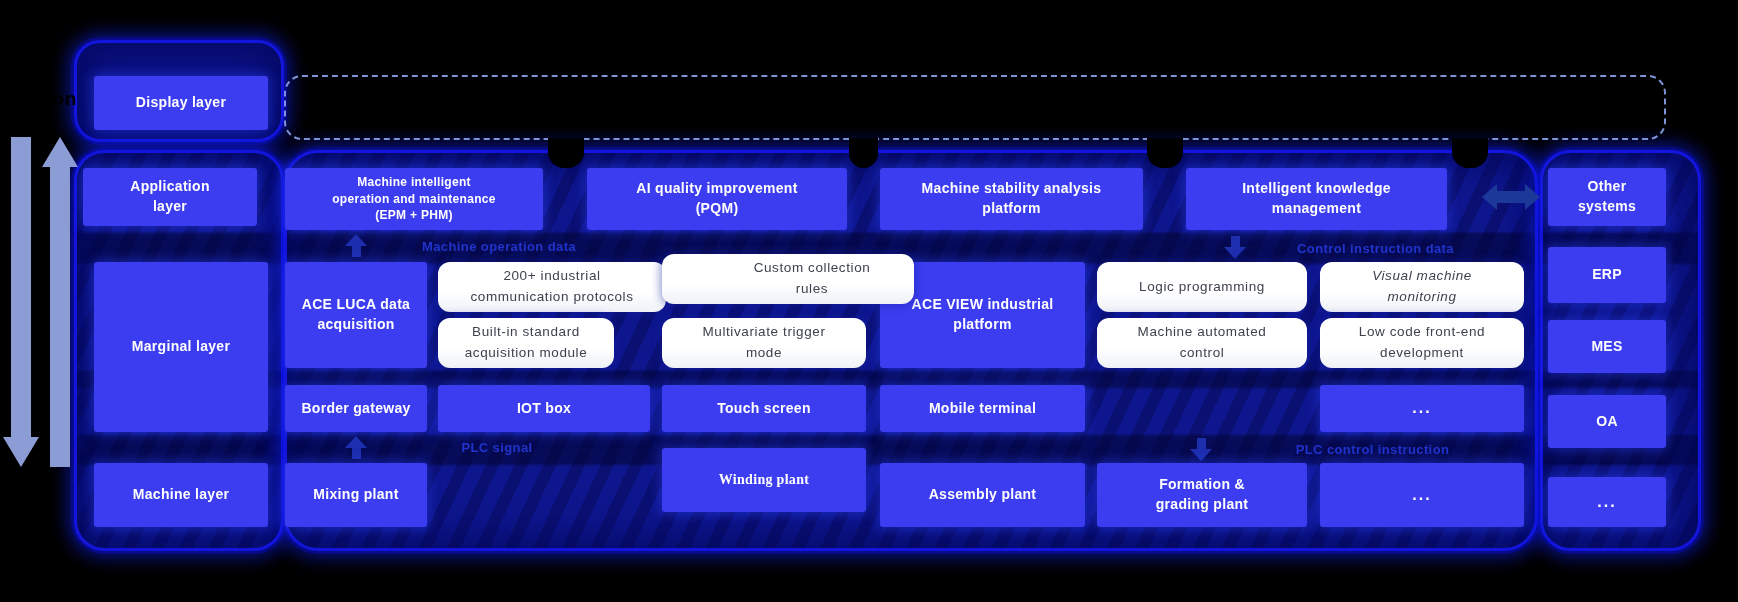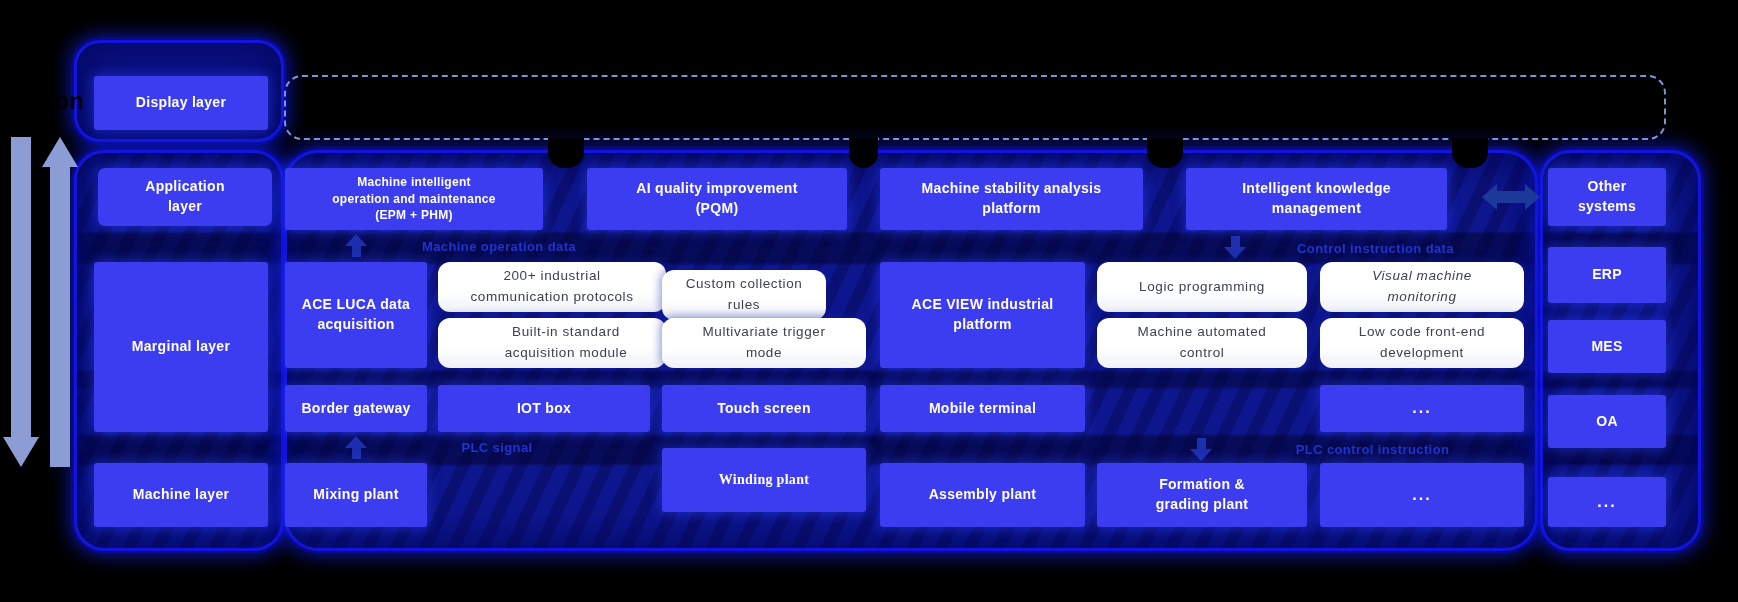--- a/index.html
+++ b/index.html
@@ -62,21 +62,21 @@
   .big-arrow{position:absolute;z-index:3;width:36px;}
   .big-arrow .shaft{width:20px;height:300px;background:#8c9cd4;margin:0 auto;}
   .big-arrow .tri-down{width:0;height:0;margin:0 auto;border-left:18px solid transparent;border-right:18px solid transparent;border-top:30px solid #8c9cd4;}
   .big-arrow .tri-up{width:0;height:0;margin:0 auto;border-left:18px solid transparent;border-right:18px solid transparent;border-bottom:30px solid #8c9cd4;}
   
   .dbl-arrow{position:absolute;z-index:3;display:flex;align-items:center;height:26px;}
   .dbl-arrow .l{width:0;height:0;border-top:13px solid transparent;border-bottom:13px solid transparent;border-right:15px solid #1c3898;}
   .dbl-arrow .r{width:0;height:0;border-top:13px solid transparent;border-bottom:13px solid transparent;border-left:15px solid #1c3898;}
   .dbl-arrow .bar{width:28px;height:12px;background:#1c3898;}
   
-  .edge-text{position:absolute;z-index:4;color:#000;font-weight:bold;font-size:23px;letter-spacing:.5px;}
+  .edge-text{position:absolute;z-index:4;color:#000;font-weight:bold;font-size:19px;letter-spacing:.5px;}
 </style>
 </head>
 <body>
 
 <div class="stage">
 
   <div class="dashed-rect" style="left:284px;top:75px;width:1378px;height:61px;"></div>
 
   <div class="container plain" style="left:74px;top:40px;width:204px;height:96px;border-radius:26px;"></div>
   <div class="container" style="left:74px;top:150px;width:204px;height:395px;border-radius:30px;"></div>
@@ -93,21 +93,21 @@
   <div class="big-arrow" style="left:3px;top:137px;">
     <div class="shaft"></div>
     <div class="tri-down"></div>
   </div>
   <div class="big-arrow" style="left:42px;top:137px;">
     <div class="tri-up"></div>
     <div class="shaft"></div>
   </div>
 
   <div class="bbox" style="left:94px;top:76px;width:174px;height:54px;">Display layer</div>
-  <div class="bbox" style="left:98px;top:168px;width:174px;height:58px;border-radius:7px;">Application
+  <div class="bbox" style="left:83px;top:168px;width:174px;height:58px;">Application
 layer</div>
   <div class="bbox" style="left:94px;top:262px;width:174px;height:170px;">Marginal layer</div>
   <div class="bbox" style="left:94px;top:463px;width:174px;height:64px;">Machine layer</div>
 
   <div class="bbox small" style="left:285px;top:168px;width:258px;height:62px;">Machine intelligent
 operation and maintenance
 (EPM + PHM)</div>
   <div class="bbox" style="left:587px;top:168px;width:260px;height:62px;">AI quality improvement
 (PQM)</div>
   <div class="bbox" style="left:880px;top:168px;width:263px;height:62px;">Machine stability analysis
@@ -126,23 +126,23 @@
   </div>
   <div class="flabel" style="left:1278px;top:241px;width:195px;">Control instruction data</div>
 
   <div class="bbox" style="left:285px;top:262px;width:142px;height:106px;">ACE LUCA data
 acquisition</div>
   <div class="bbox" style="left:880px;top:262px;width:205px;height:106px;">ACE VIEW industrial
 platform</div>
 
   <div class="wbox" style="left:438px;top:262px;width:228px;height:50px;">200+ industrial
 communication protocols</div>
-  <div class="wbox" style="left:438px;top:318px;width:200px;height:50px;padding-left:28px;">Built-in standard
+  <div class="wbox" style="left:438px;top:318px;width:176px;height:50px;">Built-in standard
 acquisition module</div>
-  <div class="wbox" style="left:662px;top:270px;width:164px;height:50px;">Custom collection
+  <div class="wbox" style="left:662px;top:254px;width:204px;height:50px;padding-left:48px;">Custom collection
 rules</div>
   <div class="wbox" style="left:662px;top:318px;width:204px;height:50px;">Multivariate trigger
 mode</div>
   <div class="wbox" style="left:1097px;top:262px;width:210px;height:50px;">Logic programming</div>
   <div class="wbox" style="left:1097px;top:318px;width:210px;height:50px;">Machine automated
 control</div>
   <div class="wbox" style="left:1320px;top:262px;width:204px;height:50px;font-style:italic;">Visual machine
 monitoring</div>
   <div class="wbox" style="left:1320px;top:318px;width:204px;height:50px;">Low code front-end
 development</div>

